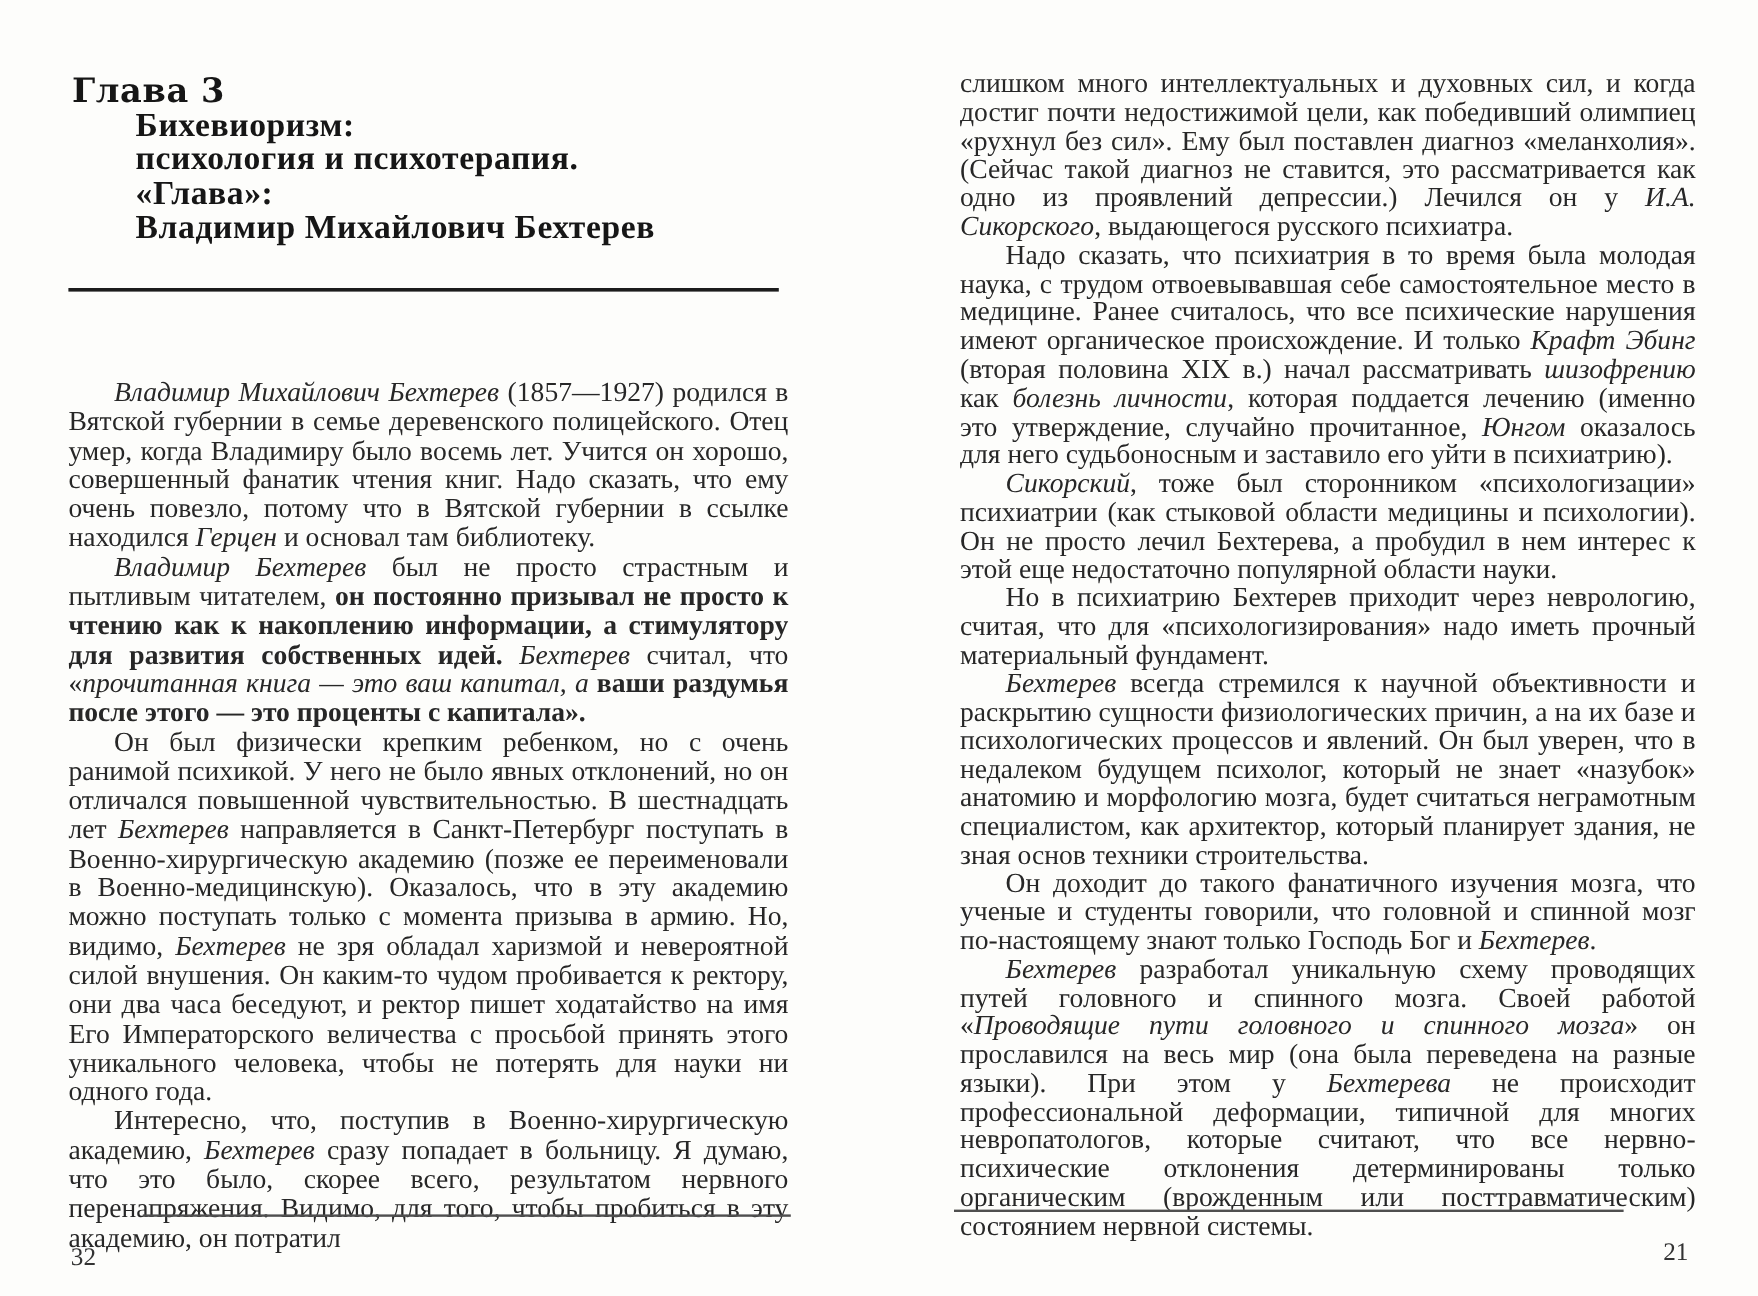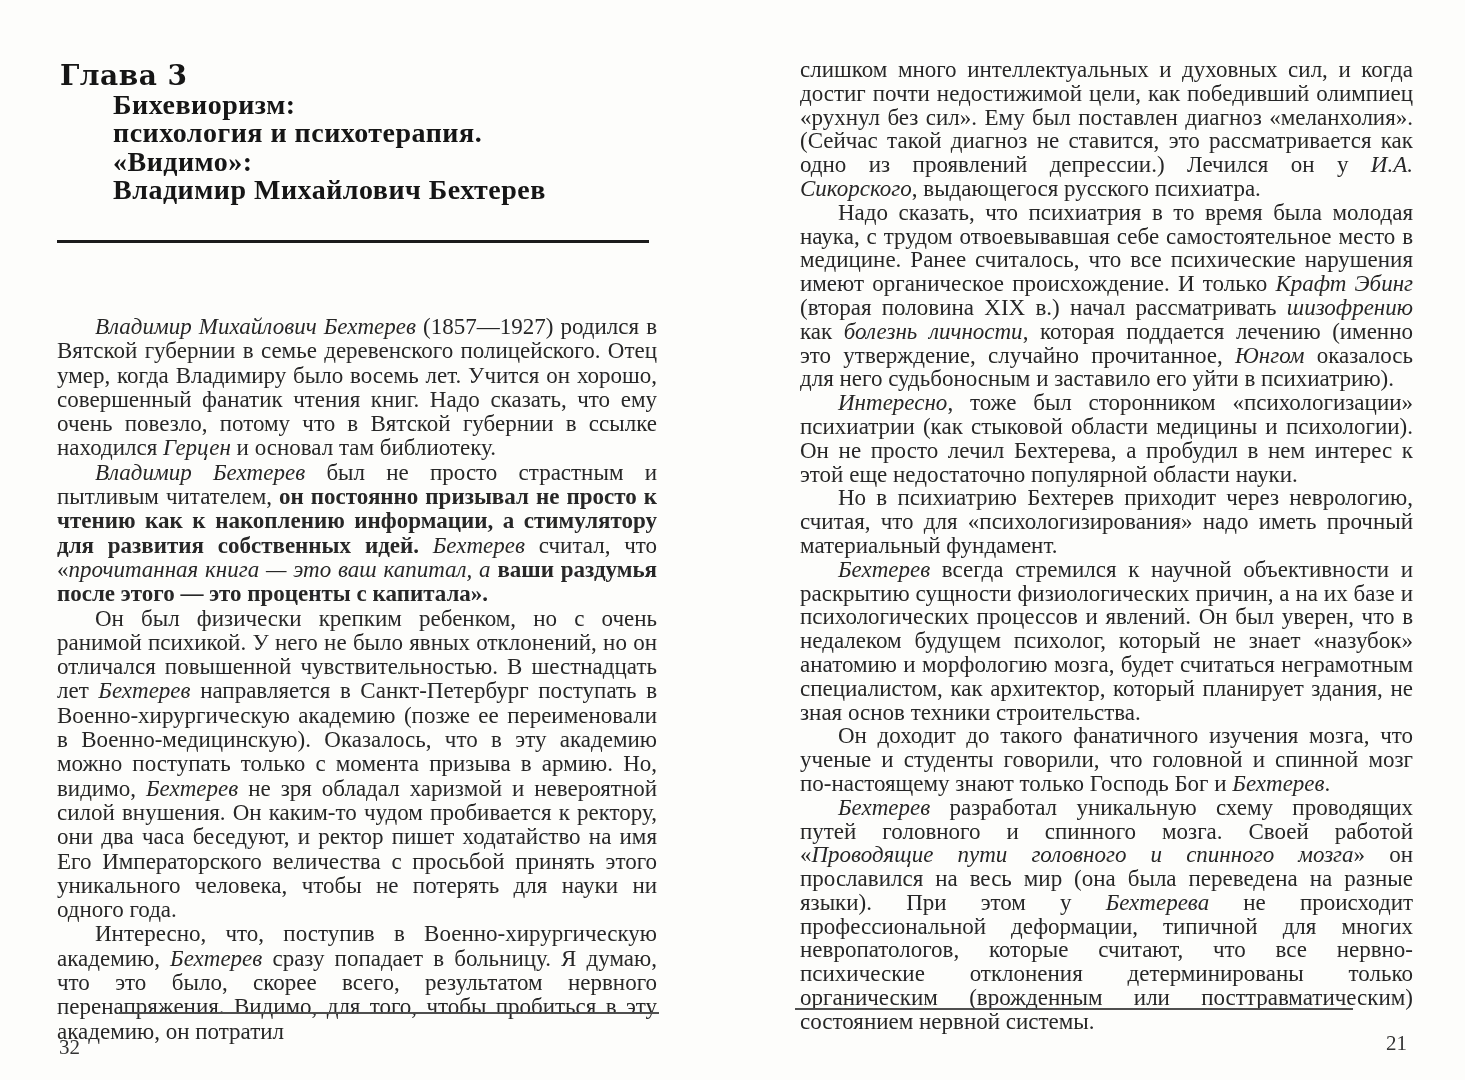--- a/index.html
+++ b/index.html
@@ -58,40 +58,40 @@
 </style>
 </head>
 <body>
 
 <div class="page page-left">
   <div class="chapter-head">
     <div class="chapter-num">Глава 3</div>
     <div class="chapter-title">
         <div>Бихевиоризм:</div>
         <div>психология и психотерапия.</div>
-        <div>«Видимо»:</div>
+        <div>«Глава»:</div>
         <div>Владимир Михайлович Бехтерев</div>
       </div>
   </div>
   <div class="head-rule"></div>
   <div class="body-text">
       <p><span class="i">Владимир Михайлович Бехтерев</span><span> (1857—1927) родился в Вятской губернии в семье деревенского полицейского. Отец умер, когда Владимиру было восемь лет. Учится он хорошо, совершенный фанатик чтения книг. Надо сказать, что ему очень повезло, потому что в Вятской губернии в ссылке находился </span><span class="i">Герцен</span><span> и основал там библиотеку.</span></p>
       <p><span class="i">Владимир Бехтерев</span><span> был не просто страстным и пытливым читателем, </span><span class="b">он постоянно призывал не просто к чтению как к накоплению информации, а стимулятору для развития собственных идей.</span><span> </span><span class="i">Бехтерев</span><span> считал, что «</span><span class="i">прочитанная книга — это ваш капитал, а</span><span class="b"> ваши раздумья после этого — это проценты с капитала».</span></p>
       <p><span>Он был физически крепким ребенком, но с очень ранимой психикой. У него не было явных отклонений, но он отличался повышенной чувствительностью. В шестнадцать лет </span><span class="i">Бехтерев</span><span> направляется в Санкт-Петербург поступать в Военно-хирургическую академию (позже ее переименовали в Военно-медицинскую). Оказалось, что в эту академию можно поступать только с момента призыва в армию. Но, видимо, </span><span class="i">Бехтерев</span><span> не зря обладал харизмой и невероятной силой внушения. Он каким-то чудом пробивается к ректору, они два часа беседуют, и ректор пишет ходатайство на имя Его Императорского величества с просьбой принять этого уникального человека, чтобы не потерять для науки ни одного года.</span></p>
       <p><span>Интересно, что, поступив в Военно-хирургическую академию, </span><span class="i">Бехтерев</span><span> сразу попадает в больницу. Я думаю, что это было, скорее всего, результатом нервного перенапряжения. Видимо, для того, чтобы пробиться в эту академию, он потратил</span></p>
     </div>
   <div class="pagenum pagenum-left">32</div>
   <div class="footer-rule footer-rule-left"></div>
 </div>
 
 <div class="page page-right">
   <div class="body-text">
       <p class="noindent"><span>слишком много интеллектуальных и духовных сил, и когда достиг почти недостижимой цели, как победивший олимпиец «рухнул без сил». Ему был поставлен диагноз «меланхолия». (Сейчас такой диагноз не ставится, это рассматривается как одно из проявлений депрессии.) Лечился он у </span><span class="i">И.А. Сикорского</span><span>, выдающегося русского психиатра.</span></p>
       <p><span>Надо сказать, что психиатрия в то время была молодая наука, с трудом отвоевывавшая себе самостоятельное место в медицине. Ранее считалось, что все психические нарушения имеют органическое происхождение. И только </span><span class="i">Крафт Эбинг</span><span> (вторая половина XIX в.) начал рассматривать </span><span class="i">шизофрению</span><span> как </span><span class="i">болезнь личности</span><span>, которая поддается лечению (именно это утверждение, случайно прочитанное, </span><span class="i">Юнгом</span><span> оказалось для него судьбоносным и заставило его уйти в психиатрию).</span></p>
-      <p><span class="i">Интересно</span><span>, тоже был сторонником «психологизации» психиатрии (как стыковой области медицины и психологии). Он не просто лечил Бехтерева, а пробудил в нем интерес к этой еще недостаточно популярной области науки.</span></p>
+      <p><span class="i">Сикорский</span><span>, тоже был сторонником «психологизации» психиатрии (как стыковой области медицины и психологии). Он не просто лечил Бехтерева, а пробудил в нем интерес к этой еще недостаточно популярной области науки.</span></p>
       <p><span>Но в психиатрию Бехтерев приходит через неврологию, считая, что для «психологизирования» надо иметь прочный материальный фундамент.</span></p>
       <p><span class="i">Бехтерев</span><span> всегда стремился к научной объективности и раскрытию сущности физиологических причин, а на их базе и психологических процессов и явлений. Он был уверен, что в недалеком будущем психолог, который не знает «назубок» анатомию и морфологию мозга, будет считаться неграмотным специалистом, как архитектор, который планирует здания, не зная основ техники строительства.</span></p>
       <p><span>Он доходит до такого фанатичного изучения мозга, что ученые и студенты говорили, что головной и спинной мозг по-настоящему знают только Господь Бог и </span><span class="i">Бехтерев</span><span>.</span></p>
       <p><span class="i">Бехтерев</span><span> разработал уникальную схему проводящих путей головного и спинного мозга. Своей работой «</span><span class="i">Проводящие пути головного и спинного мозга</span><span>» он прославился на весь мир (она была переведена на разные языки). При этом у </span><span class="i">Бехтерева</span><span> не происходит профессиональной деформации, типичной для многих невропатологов, которые считают, что все нервно-психические отклонения детерминированы только органическим (врожденным или посттравматическим) состоянием нервной системы.</span></p>
     </div>
   <div class="footer-rule footer-rule-right"></div>
   <div class="pagenum pagenum-right">21</div>
 </div>
 
 </body></html>

